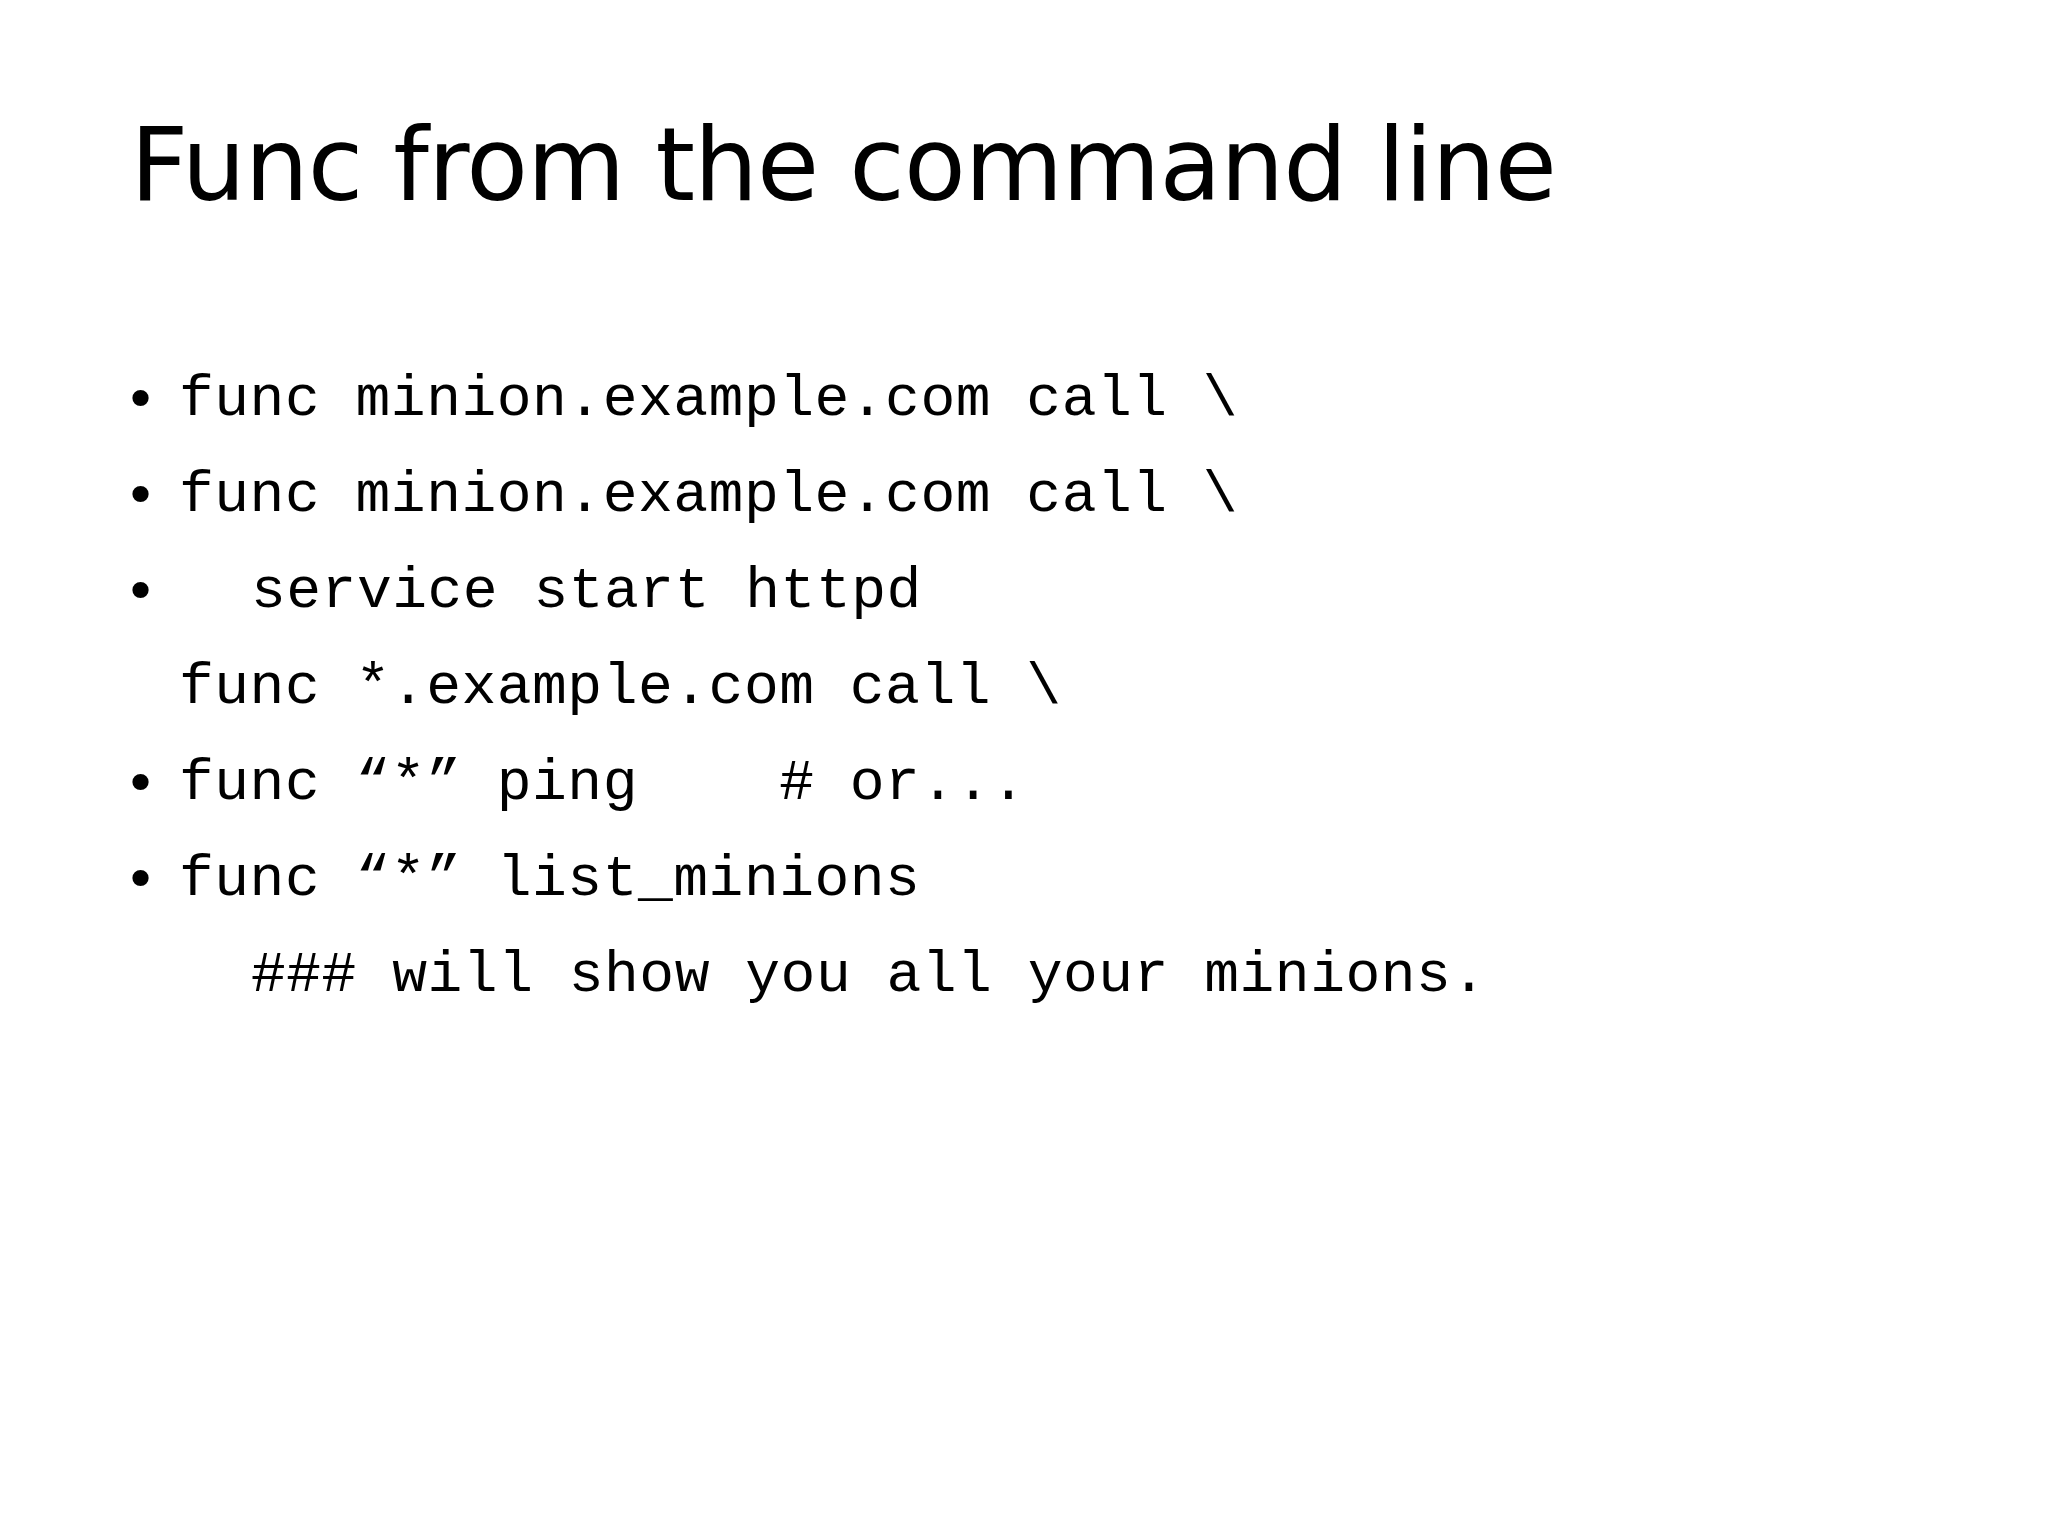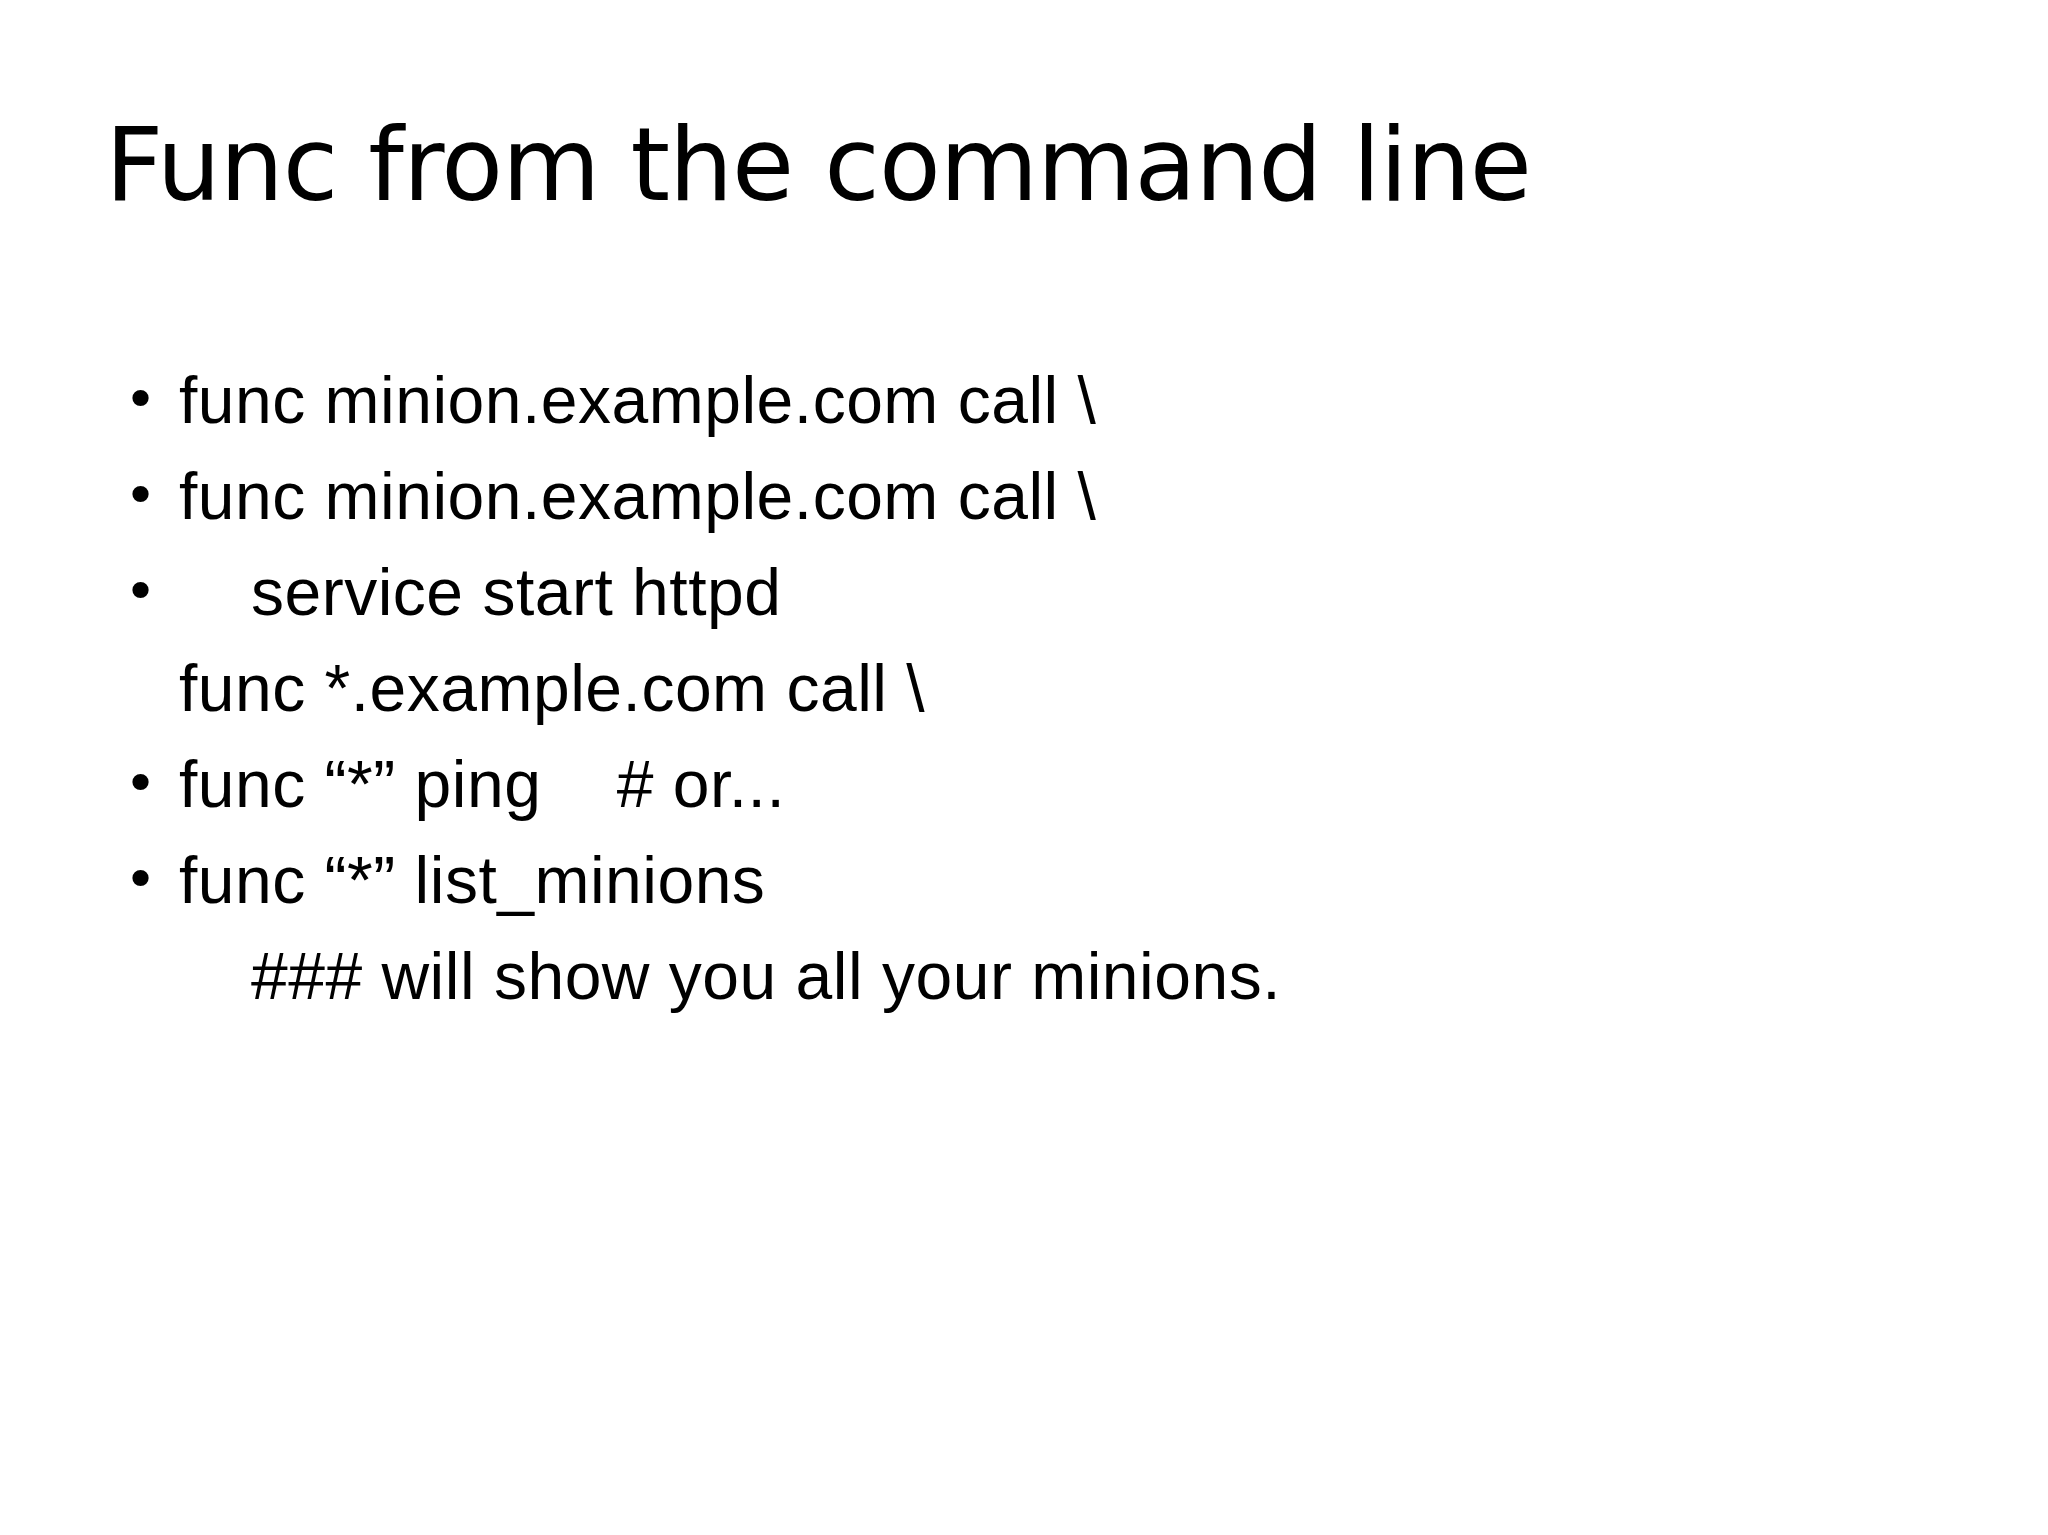--- a/index.html
+++ b/index.html
@@ -21,20 +21,21 @@
     top: 112px;
     width: 1636px;
     text-align: center;
     font-family: "DejaVu Sans", sans-serif;
     font-weight: 400;
     font-size: 101px;
     line-height: 1.05;
     letter-spacing: -1px;
     color: #000000;
     white-space: nowrap;
+    padding-left: 25px;
   }
   #bullet-list {
     position: absolute;
     left: 116px;
     top: 352px;
     width: 1880px;
     list-style: none;
     margin: 0;
     padding: 0;
   }
@@ -48,22 +49,22 @@
     left: 8px;
     top: 0;
     width: 34px;
     font-family: "DejaVu Sans", sans-serif;
     font-size: 56px;
     line-height: 96px;
     color: #000000;
     text-align: left;
   }
   .code-line {
-    font-family: Liberation Sans, sans-serif;
-    font-size: 66px;
+    font-family: Liberation Mono, monospace;
+    font-size: 58px;
     line-height: 96px;
     color: #000000;
     white-space: pre;
     letter-spacing: 0.5px;
   }
   .code-line.cont {
     padding-left: 72px;
   }
 </style>
 </head>

